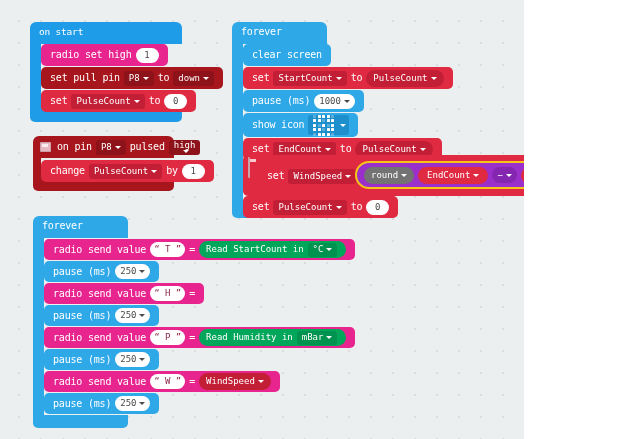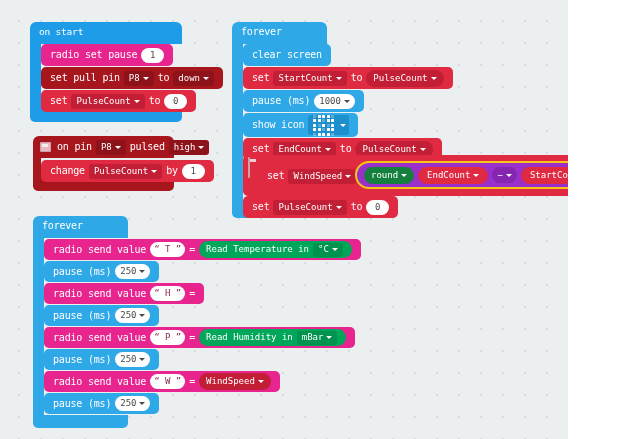--- a/index.html
+++ b/index.html
@@ -4,21 +4,21 @@
 <style>
   html, body {
     margin: 0; padding: 0;
     background: #ffffff;
   }
   body {
     font-family: "DejaVu Sans", sans-serif;
   }
   #canvas {
     position: relative;
-    width: 568px;
+    width: 524px;
     height: 439px;
     overflow: hidden;
     background-color: #eceff0;
     background-image: radial-gradient(circle, #d8dcdd 1.1px, transparent 1.2px);
     background-size: 22px 22px;
     background-position: 8px 10px;
   }
 
   
   .blk {
@@ -132,21 +132,21 @@
 </head>
 <body>
 
 <div id="canvas">
 
   <div class="blk wrapper" style="left:30px; top:22px; width:152px; height:100px; background:#1e9ce8; border-radius:6px 6px 5px 5px;"></div>
   <div class="blk" style="left:41px; top:44px; width:141px; height:62px; background:#eceff0;"></div>
   <div class="blk lbl" style="left:37px; top:27px; font-size:9.5px;">on start</div>
 
   <div class="blk stmt" style="left:41px; top:44px; background:#e8258e; height:22px; z-index:4;">
-    <span class="lbl">radio set pause</span>
+    <span class="lbl">radio set high</span>
     <span class="field num">1</span>
   </div>
 
   <div class="blk stmt" style="left:41px; top:67px; background:#a8161d; height:22px; z-index:3;">
     <span class="lbl">set pull pin</span>
     <span class="field drop" style="background:#8e1219;">
       <span>P8</span>
         <i class="chev chevw"></i>
     </span>
     <span class="lbl">to</span>
@@ -170,21 +170,21 @@
   <div class="blk" style="left:41px; top:158px; width:133px; height:18px; background:#eceff0;"></div>
 
   <div class="blk stmt" style="left:33px; top:136px; background:transparent; height:22px; z-index:4;">
     <span class="comment-icon"></span>
     <span class="lbl">on pin</span>
     <span class="field drop" style="background:#8e1219;">
       <span>P8</span>
         <i class="chev chevw"></i>
     </span>
     <span class="lbl">pulsed</span>
-    <span class="field drop" style="background:#8e1219;">
+    <span class="field drop" style="background:#8e1219;flex-direction:column;">
       <span>high</span>
         <i class="chev chevw"></i>
     </span>
   </div>
 
   <div class="blk stmt" style="left:41px; top:160px; background:#e02a42; height:22px; z-index:5;">
     <span class="lbl">change</span>
     <span class="field drop" style="background:#c21f36;">
       <span>PulseCount</span>
         <i class="chev chevw"></i>
@@ -276,21 +276,21 @@
   <div class="blk stmt" style="left:258px; top:166px; background:transparent; height:20px; z-index:10;">
     <span class="lbl">set</span>
     <span class="field drop" style="background:#c21f36;">
       <span>WindSpeed</span>
         <i class="chev chevw"></i>
     </span>
     <span class="lbl">to</span>
   </div>
 
   <div class="blk" style="left:355px; top:161px; width:248px; height:28px; background:#9b2fc9; border:2px solid #f5c518; border-radius:14px; z-index:12; display:flex; align-items:center; padding:0 5px; box-sizing:border-box;">
-    <span class="field drop" style="background:#15803d; height:17px; border-radius:9px; padding:0 7px;">
+    <span class="field drop" style="background:#737373; height:17px; border-radius:9px; padding:0 7px;">
       <span>round</span>
         <i class="chev chevw"></i>
     </span>
     <span class="rep" style="background:#e02a42; padding:0 9px;">
       <span>EndCount</span>
         <i class="chev chevw"></i>
     </span>
     <span class="field drop" style="background:#8526b0; height:16px; border-radius:8px; padding:0 5px;">
       <span>−</span>
         <i class="chev chevw"></i>
@@ -318,21 +318,21 @@
 
   <div class="blk wrapper" style="left:33px; top:216px; width:95px; height:212px; background:#2fa8e8; border-radius:6px 6px 5px 5px;"></div>
   <div class="blk" style="left:44px; top:238px; width:84px; height:177px; background:#eceff0;"></div>
   <div class="blk lbl" style="left:40px; top:221px;">forever</div>
 
   <div class="blk stmt" style="left:44px; top:239px; background:#e8258e; height:21px; z-index:8;">
     <span class="lbl">radio send value</span>
     <span class="field str">“ T ”</span>
     <span class="lbl">=</span>
     <span class="rep" style="background:#00a65a;">
-      <span>Read Temperature in</span>
+      <span>Read StartCount in</span>
       <span class="field drop" style="background:#00924f; margin-left:4px; height:14px;">
         <span>°C</span>
           <i class="chev chevw"></i>
       </span>
     </span>
   </div>
 
   <div class="blk stmt" style="left:44px; top:261px; background:#2fa8e8; height:21px; z-index:7;">
     <span class="lbl">pause (ms)</span>
     <span class="field num">

